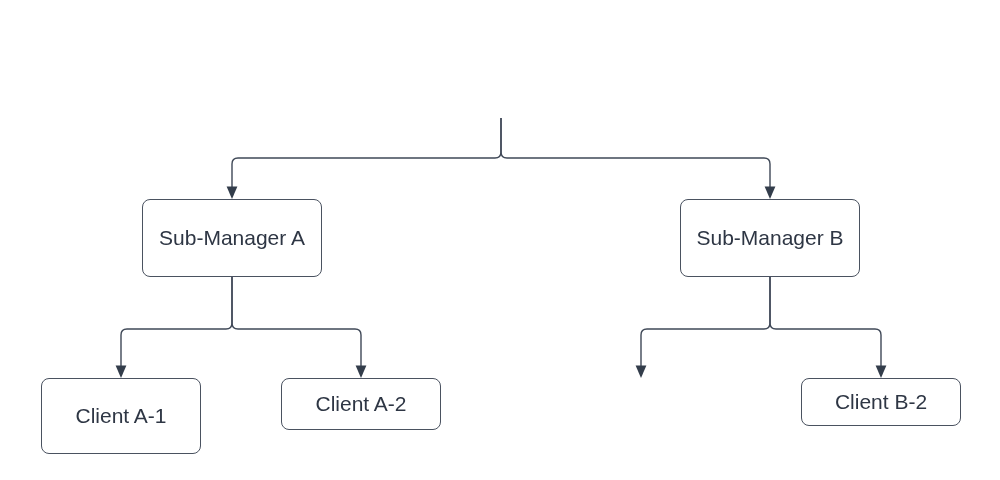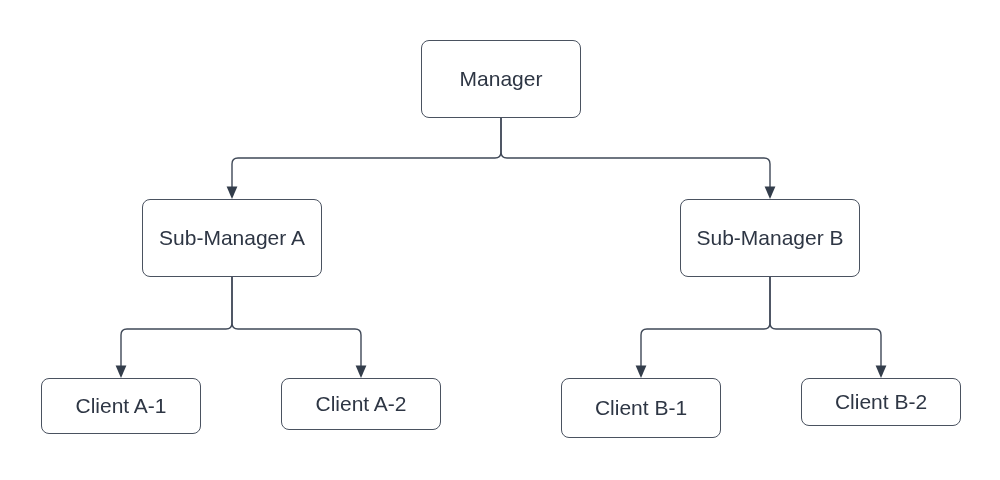--- a/index.html
+++ b/index.html
@@ -49,21 +49,21 @@
     align-items:center;
     justify-content:center;
     font-size:21px;
     color:var(--text);
     white-space:nowrap;
     text-align:center;
   }
   .node-manager   {left:421px; top:40px;  width:160px; height:78px;}
   .node-sub-a     {left:142px; top:199px; width:180px; height:78px;}
   .node-sub-b     {left:680px; top:199px; width:180px; height:78px;}
-  .node-client-a1 {left:41px;  top:378px; width:160px; height:56px;}
+  .node-client-a1 {left:41px;  top:378px; width:160px; height:76px;}
   .node-client-a2 {left:281px; top:378px; width:160px; height:52px;}
   .node-client-b1 {left:561px; top:378px; width:160px; height:60px;}
   .node-client-b2 {left:801px; top:378px; width:160px; height:48px;}
 </style>
 </head>
 <body>
 
 <div class="canvas">
 
   <svg class="edges-layer" viewBox="0 0 1000 480" xmlns="http://www.w3.org/2000/svg">
@@ -80,41 +80,35 @@
     <path class="edge" d="M232,277 L232,323 Q232,329 238,329 L355,329 Q361,329 361,335 L361,367"></path>
     <polygon class="arrow" points="361,378 355.6,365.5 366.4,365.5"></polygon>
 
     <path class="edge" d="M770,277 L770,323 Q770,329 764,329 L647,329 Q641,329 641,335 L641,367"></path>
     <polygon class="arrow" points="641,378 635.6,365.5 646.4,365.5"></polygon>
 
     <path class="edge" d="M770,277 L770,323 Q770,329 776,329 L875,329 Q881,329 881,335 L881,367"></path>
     <polygon class="arrow" points="881,378 875.6,365.5 886.4,365.5"></polygon>
   </svg>
 
-  <div class="node node-manager">
-    <span>Manager</span>
-  </div>
 
   <div class="node node-sub-b">
     <span>Sub-Manager B</span>
   </div>
 
   <div class="node node-sub-a">
     <span>Sub-Manager A</span>
   </div>
 
   <div class="node node-client-a1">
     <span>Client A-1</span>
   </div>
 
   <div class="node node-client-a2">
     <span>Client A-2</span>
   </div>
 
-  <div class="node node-client-b1">
-    <span>Client B-1</span>
-  </div>
 
   <div class="node node-client-b2">
     <span>Client B-2</span>
   </div>
 
 </div>
 
 </body></html>

